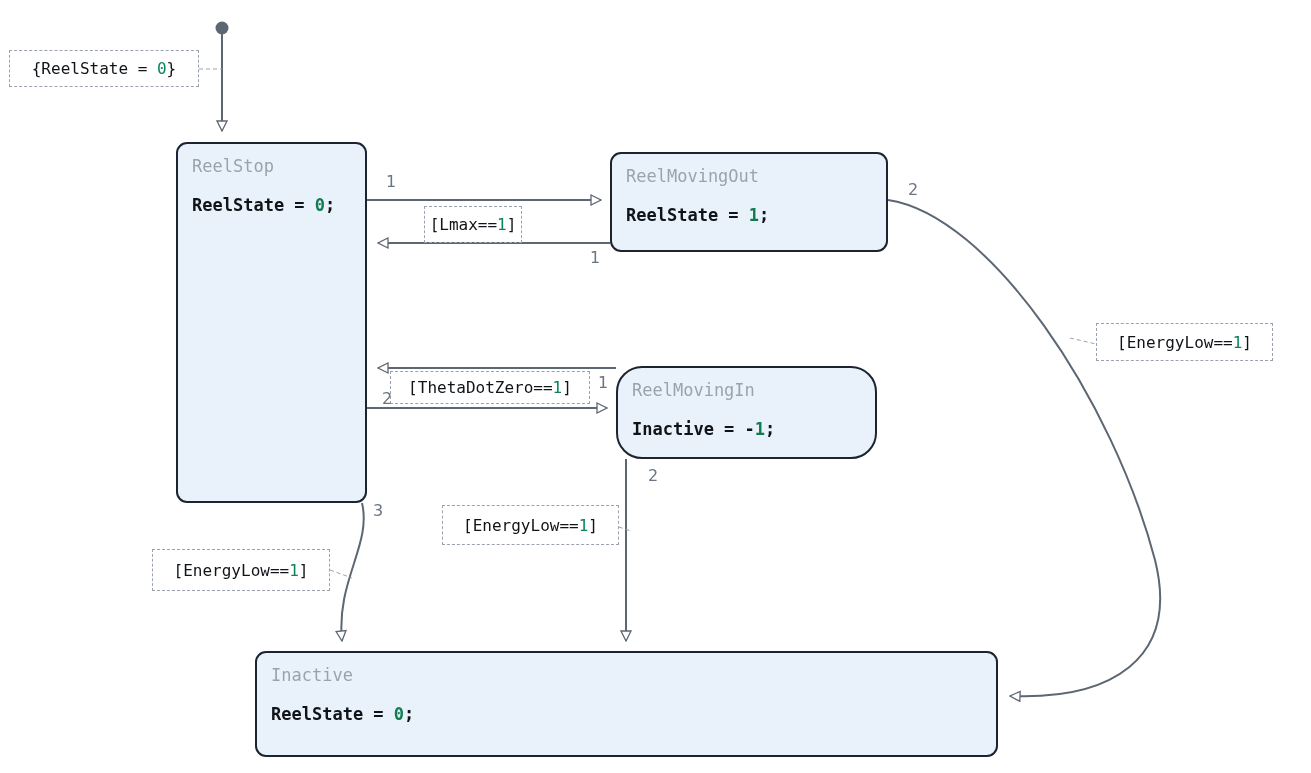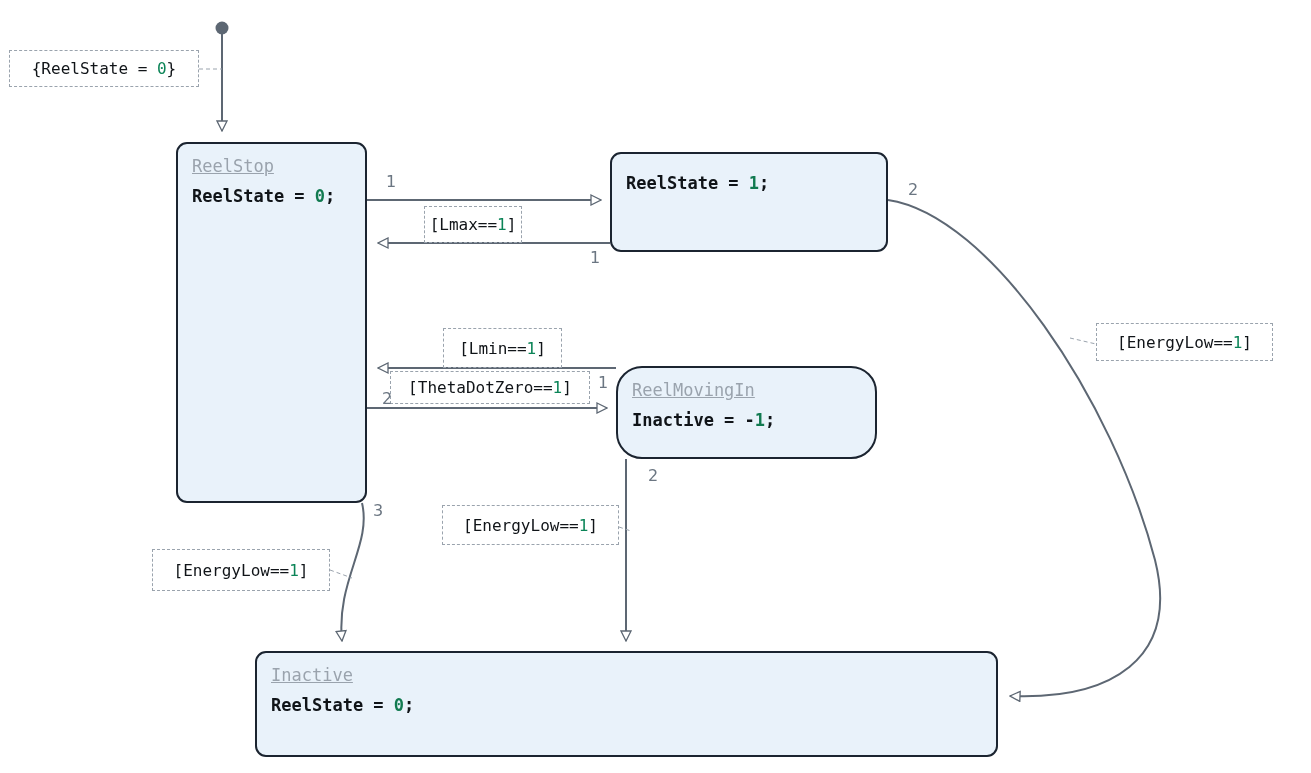--- a/index.html
+++ b/index.html
@@ -36,28 +36,27 @@
     border: 2px solid #1b2430;
     border-radius: 11px;
     padding: 11px 0 0 14px;
     line-height: 1.38;
   }
   .state-name {
     color: #9aa3ad;
     font-size: 17px;
     letter-spacing: 0px;
     white-space: nowrap;
-    text-decoration: underline;
   }
   .state-action {
     color: #101418;
     font-size: 17px;
     font-weight: bold;
     white-space: nowrap;
-    margin-top: 7px;
+    margin-top: 16px;
   }
   .num { color: #0b8457; }
   .numg { color: #117a50; }
 
   
   .tlabel {
     position: absolute;
     box-sizing: border-box;
     border: 1px dashed #9aa3ad;
     background: transparent;
@@ -121,20 +120,21 @@
   </div>
 
   <div class="state" style="left:176px; top:142px; width:191px; height:361px;">
     <div class="state-name">ReelStop</div>
     <div class="state-action">
       <span>ReelState = </span><span class="numg">0</span><span>;</span>
     </div>
   </div>
 
   <div class="state" style="left:610px; top:152px; width:278px; height:100px;">
+    <div class="state-name">ReelMovingOut</div>
     <div class="state-action">
       <span>ReelState = </span><span class="numg">1</span><span>;</span>
     </div>
   </div>
 
   <div class="state" style="left:616px; top:366px; width:261px; height:93px;border-radius:26px;">
     <div class="state-name">ReelMovingIn</div>
     <div class="state-action">
       <span>Inactive = -</span><span class="numg">1</span><span>;</span>
     </div>
@@ -147,25 +147,20 @@
     </div>
   </div>
 
 
   <div class="tlabel" style="left:424px; top:206px; width:98px; height:37px;">
     <span>
       <span>[Lmax==</span><span class="num">1</span><span>]</span>
     </span>
   </div>
 
-  <div class="tlabel" style="left:443px; top:328px; width:119px; height:40px;">
-    <span>
-      <span>[Lmin==</span><span class="num">1</span><span>]</span>
-    </span>
-  </div>
 
   <div class="tlabel" style="left:390px; top:371px; width:200px; height:33px;align-items:center;">
     <span>
       <span>[ThetaDotZero==</span><span class="num">1</span><span>]</span>
     </span>
   </div>
 
   <div class="tlabel" style="left:152px; top:549px; width:178px; height:42px;">
     <span>
       <span>[EnergyLow==</span><span class="num">1</span><span>]</span>

